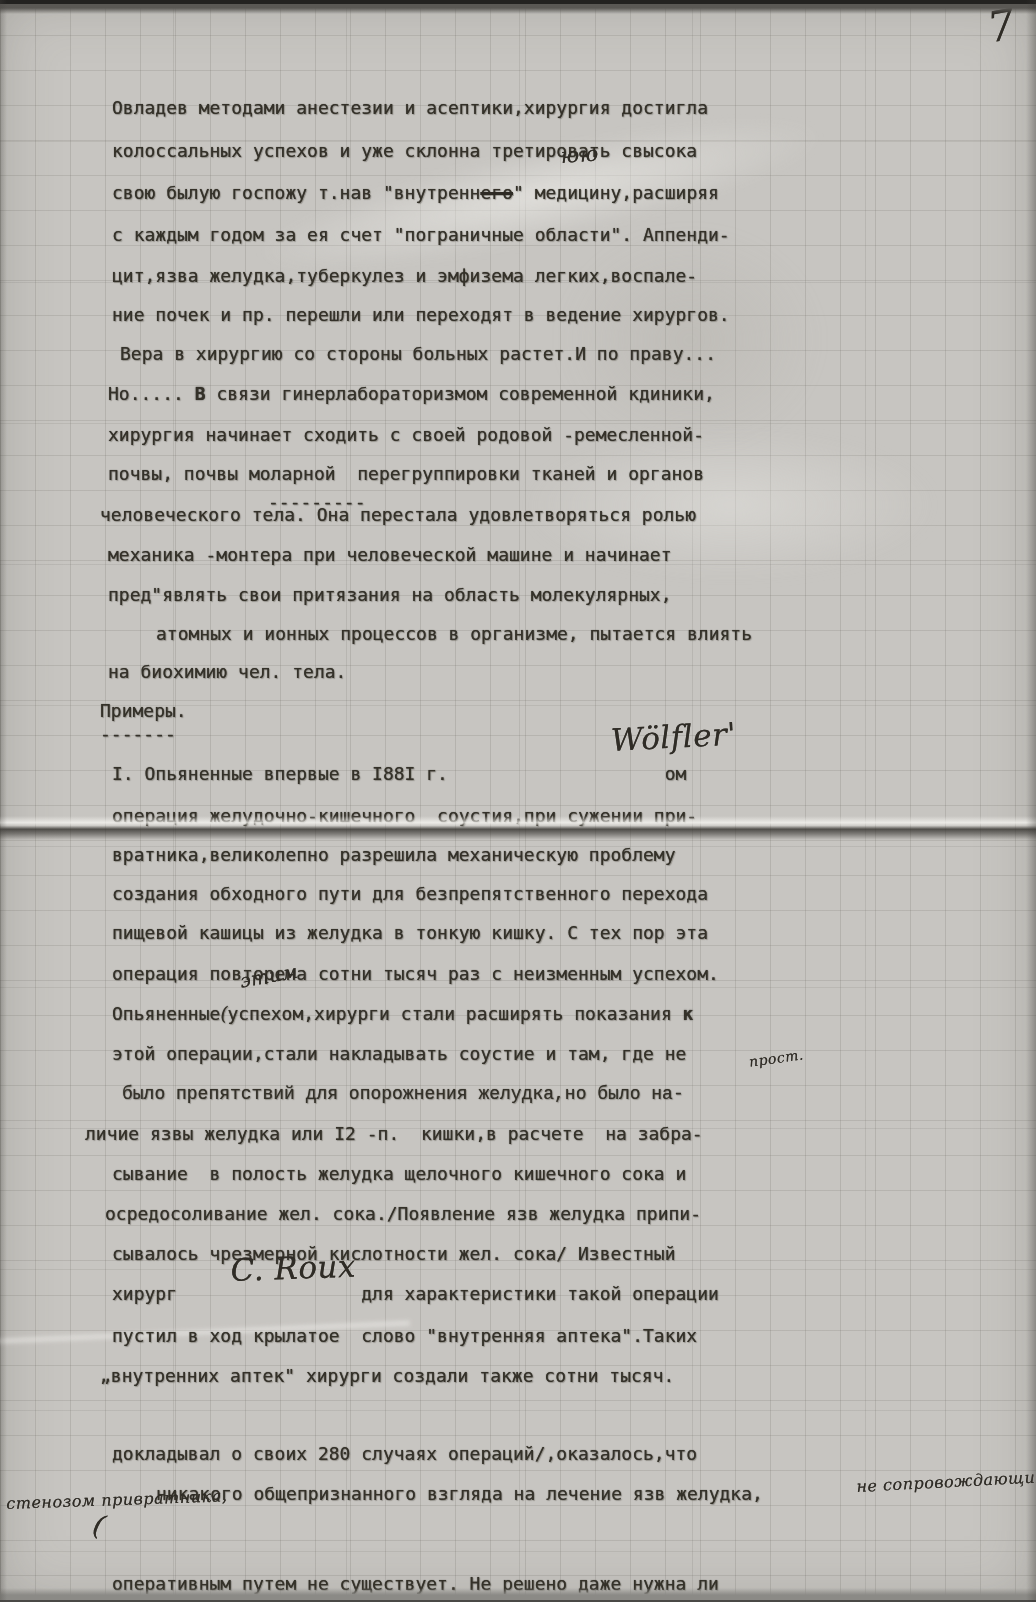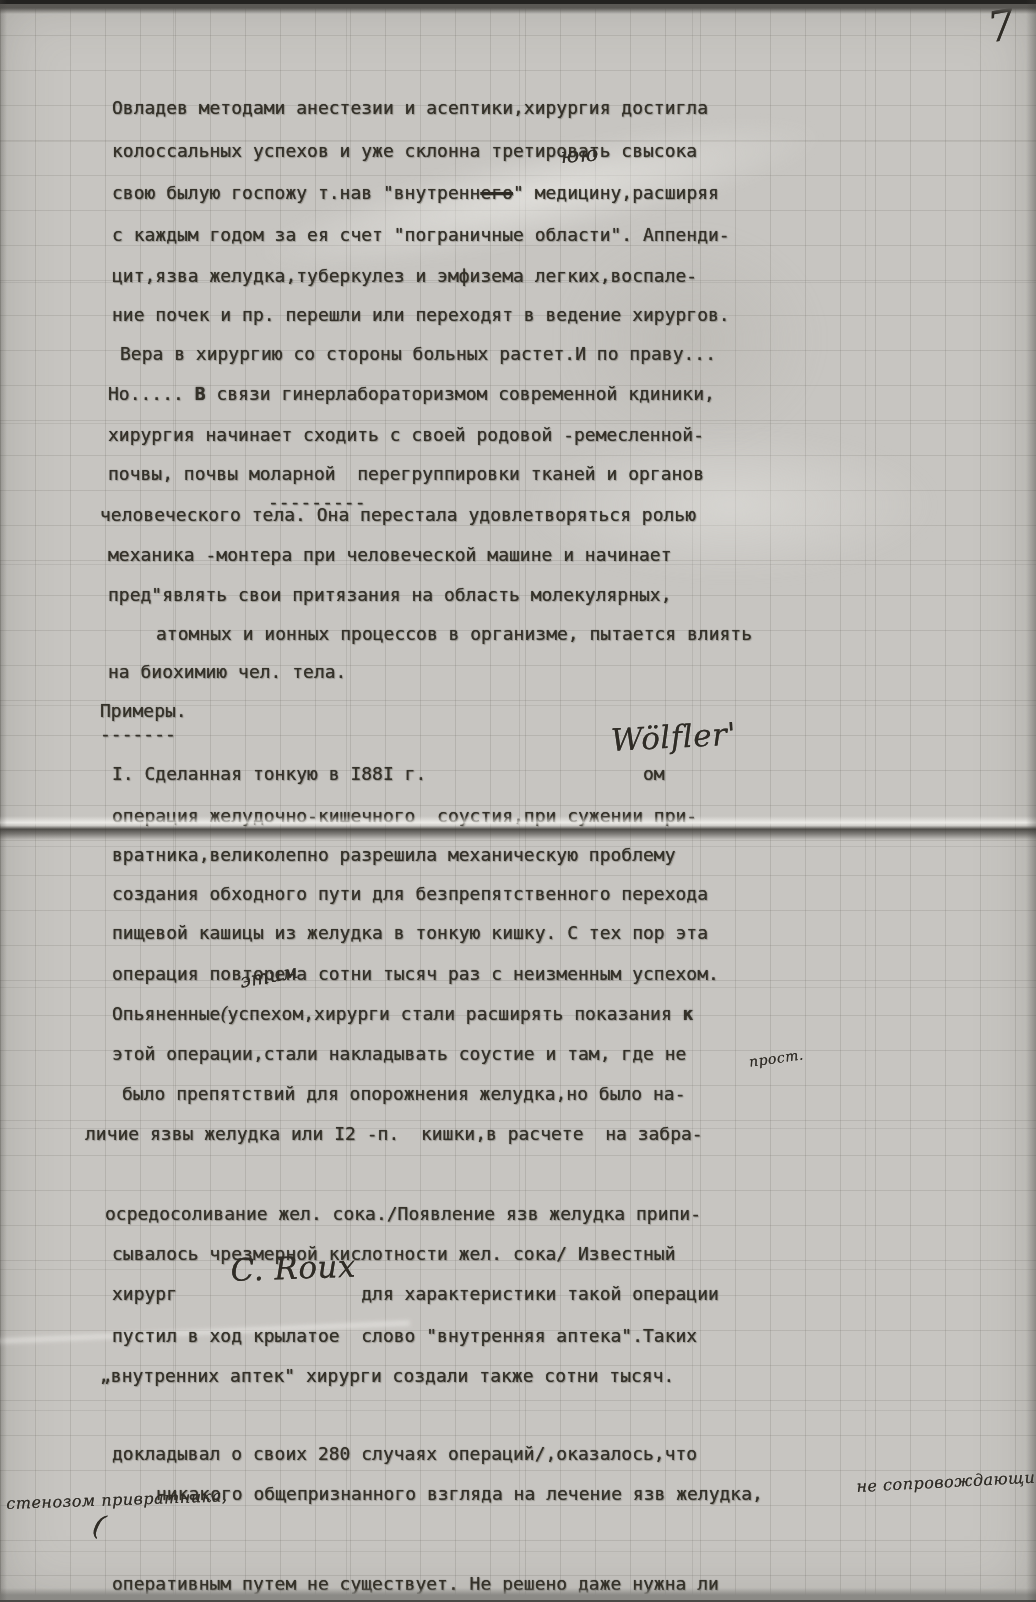--- a/index.html
+++ b/index.html
@@ -100,30 +100,31 @@
       <div class="typed-line" style="left: 108px; top: 422px;"><span>хирургия начинает сходить с своей родовой -ремесленной-</span></div>
       <div class="typed-line" style="left: 108px; top: 461px;"><span>почвы, почвы моларной  перегруппировки тканей и органов</span></div>
       <div class="typed-line" style="left: 268px; top: 489px;"><span>---------</span></div>
       <div class="typed-line" style="left: 108px; top: 542px;"><span>механика -монтера при человеческой машине и начинает</span></div>
       <div class="typed-line" style="left: 100px; top: 502px;"><span>человеческого тела. Она перестала удовлетворяться ролью</span></div>
       <div class="typed-line" style="left: 108px; top: 582px;"><span>пред"являть свои притязания на область молекулярных,</span></div>
       <div class="typed-line" style="left: 108px; top: 621px; margin-left: 48px;"><span>атомных и ионных процессов в организме, пытается влиять</span></div>
       <div class="typed-line" style="left: 108px; top: 659px;"><span>на биохимию чел. тела.</span></div>
       <div class="typed-line" style="left: 100px; top: 698px;"><span>Примеры.</span></div>
       <div class="typed-line" style="left: 100px; top: 721px;"><span>-------</span></div>
-      <div class="typed-line" style="left: 112px; top: 761px;"><span>I. Сделанная тонкую в I88I г.                    ом</span></div>
+      <div class="typed-line" style="left: 112px; top: 761px;"><span>I. Опьяненные впервые в I88I г.                    ом</span></div>
       <div class="typed-line" style="left: 112px; top: 803px;"><span>операция желудочно-кишечного  соустия,при сужении при-</span></div>
       <div class="typed-line" style="left: 112px; top: 842px;"><span>вратника,великолепно разрешила механическую проблему</span></div>
       <div class="typed-line" style="left: 112px; top: 881px;"><span>создания обходного пути для безпрепятственного перехода</span></div>
       <div class="typed-line" style="left: 112px; top: 920px;"><span>пищевой кашицы из желудка в тонкую кишку. С тех пор эта</span></div>
       <div class="typed-line" style="left: 112px; top: 961px;"><span>операция повторена сотни тысяч раз с неизменным успехом.</span></div>
       <div class="typed-line" style="left: 112px; top: 1001px;"><span>Опьяненные</span><span class="hand-inline">(</span><span>успехом,хирурги стали расширять показания </span><span class="overstruck">к</span></div>
       <div class="typed-line" style="left: 112px; top: 1041px;"><span>этой операции,стали накладывать соустие и там, где не</span></div>
-      <div class="typed-line" style="left: 122px; top: 1081px;"><span>было препятствий для опорожнения желудка,но было на-</span></div>
+      <div class="typed-line" style="left: 122px; top: 1081px; font-family: Liberation Mono, monospace;"><span>было препятствий для опорожнения желудка,но было на-</span></div>
       <div class="typed-line" style="left: 85px; top: 1121px;"><span>личие язвы желудка или I2 -п.  кишки,в расчете  на забра-</span></div>
+      <div class="typed-line" style="left: 112px; top: 1161px;"><span>сывание  в полость желудка щелочного кишечного сока и</span></div>
       <div class="typed-line" style="left: 105px; top: 1201px;"><span>осредосоливание жел. сока./Появление язв желудка припи-</span></div>
       <div class="typed-line" style="left: 112px; top: 1241px;"><span>сывалось чрезмерной кислотности жел. сока/ Известный</span></div>
       <div class="typed-line" style="left: 112px; top: 1281px;"><span>хирург                 для характеристики такой операции</span></div>
       <div class="typed-line" style="left: 112px; top: 1323px;"><span>пустил в ход крылатое  слово "внутренняя аптека".Таких</span></div>
       <div class="typed-line" style="left: 100px; top: 1363px;"><span>„внутренних аптек" хирурги создали также сотни тысяч.</span></div>
       <div class="typed-line" style="left: 112px; top: 1441px;"><span>докладывал о своих 280 случаях операций/,оказалось,что</span></div>
       <div class="typed-line" style="left: 120px; top: 1481px; margin-left: 36px;"><span>никакого общепризнанного взгляда на лечение язв желудка,</span></div>
       <div class="typed-line" style="left: 112px; top: 1571px;"><span>оперативным путем не существует. Не решено даже нужна ли</span></div>
     </div>
   <div class="layer">

